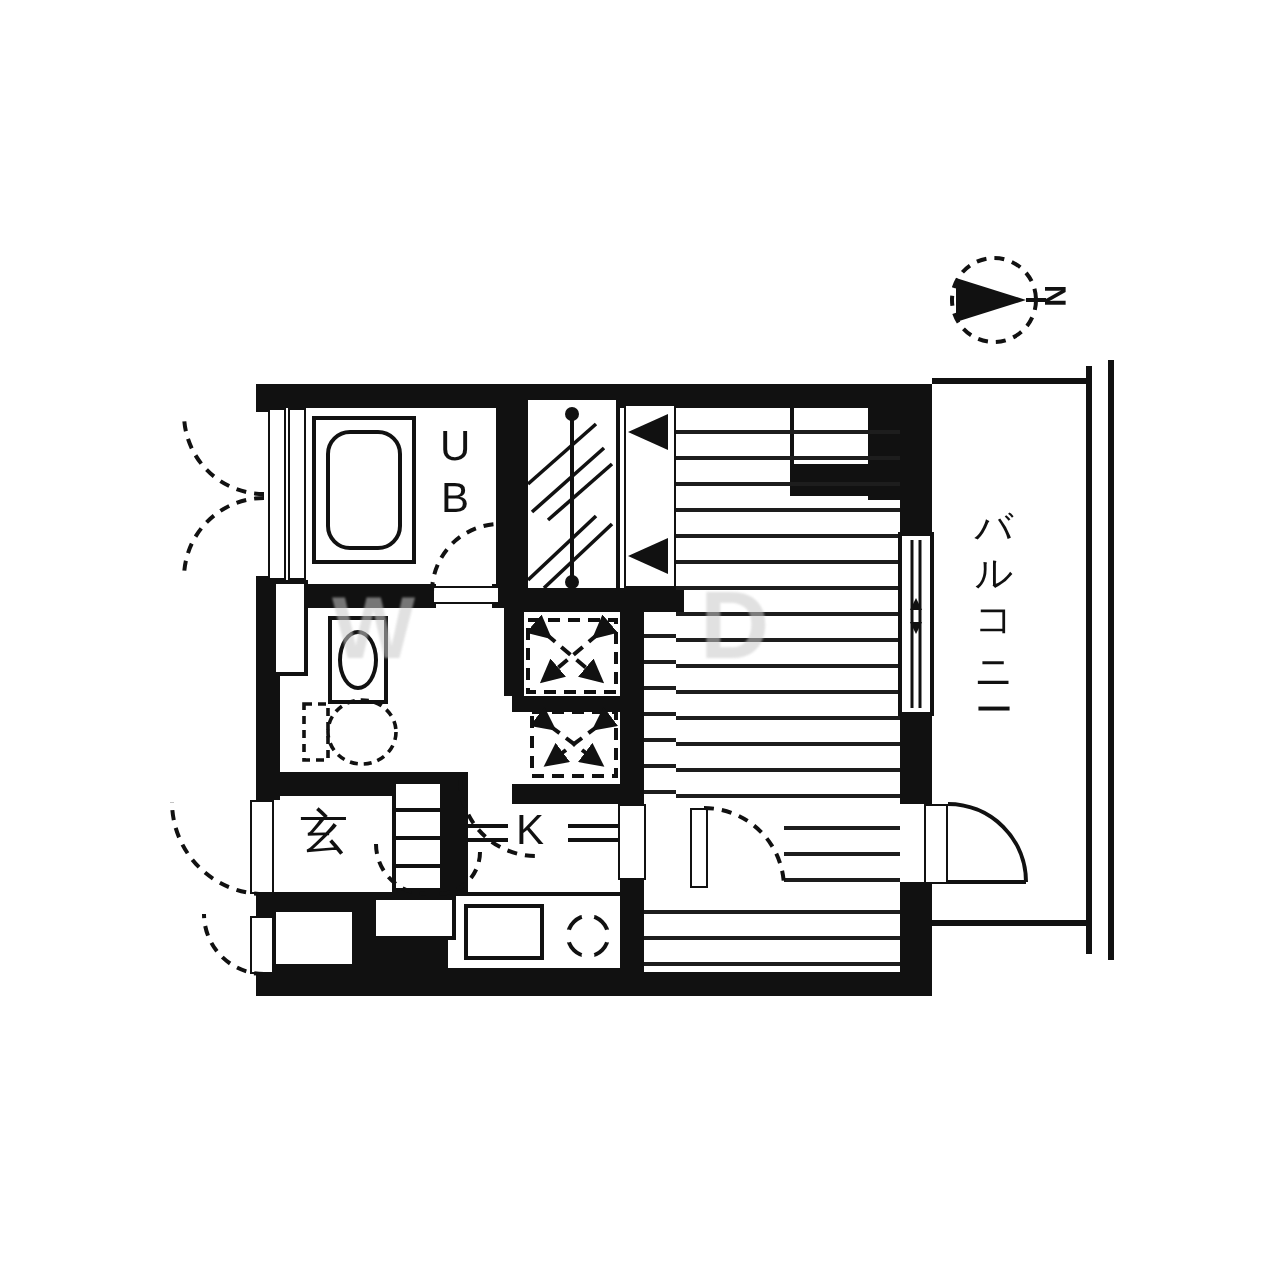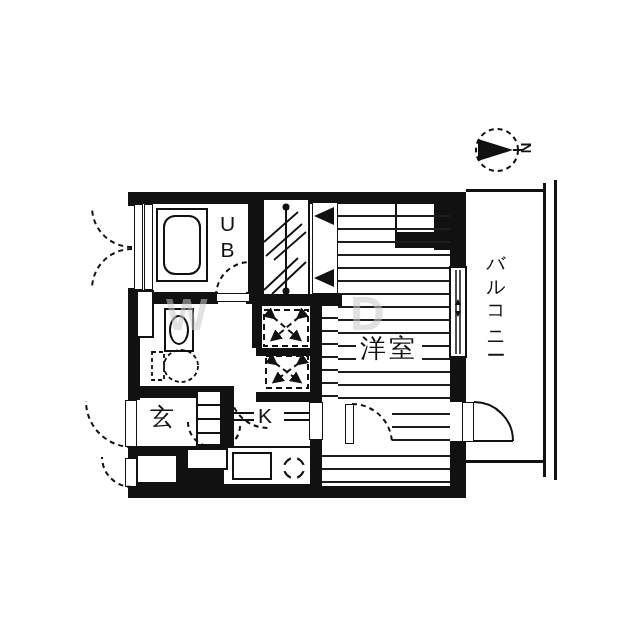--- a/index.html
+++ b/index.html
@@ -146,20 +146,19 @@
     <g>
       <circle cx="497" cy="150" r="21" stroke="#111" stroke-width="2" fill="none" stroke-dasharray="5 4"></circle>
       <polygon points="478,139 513,150 478,161" fill="#111"></polygon>
       <line x1="513" y1="150" x2="523" y2="150" stroke="#111" stroke-width="2"></line>
     </g>
   </svg>
 
   <div class="lbl vert" style="left:216px;top:212px;font-size:21px;letter-spacing:3px">UB</div>
   <div class="lbl" style="left:150px;top:404px;font-size:24px">玄</div>
   <div class="lbl" style="left:258px;top:405px;font-size:21px">K</div>
-  <div class="lbl" style="left:356px;top:334px;font-size:26px;letter-spacing:3px;background:#fff;padding:1px 4px">洋室</div>
   <div class="lbl vert" style="left:486px;top:242px;font-size:19px;letter-spacing:4px">バルコニー</div>
   <div class="lbl" style="left:521px;top:140px;font-size:15px;font-weight:bold;transform:rotate(90deg)">N</div>
 
   <div class="wm" style="left:166px;top:290px;font-size:44px">W</div>
   <div class="wm" style="left:350px;top:286px;font-size:48px">D</div>
 
 </div>
 
 </body></html>

